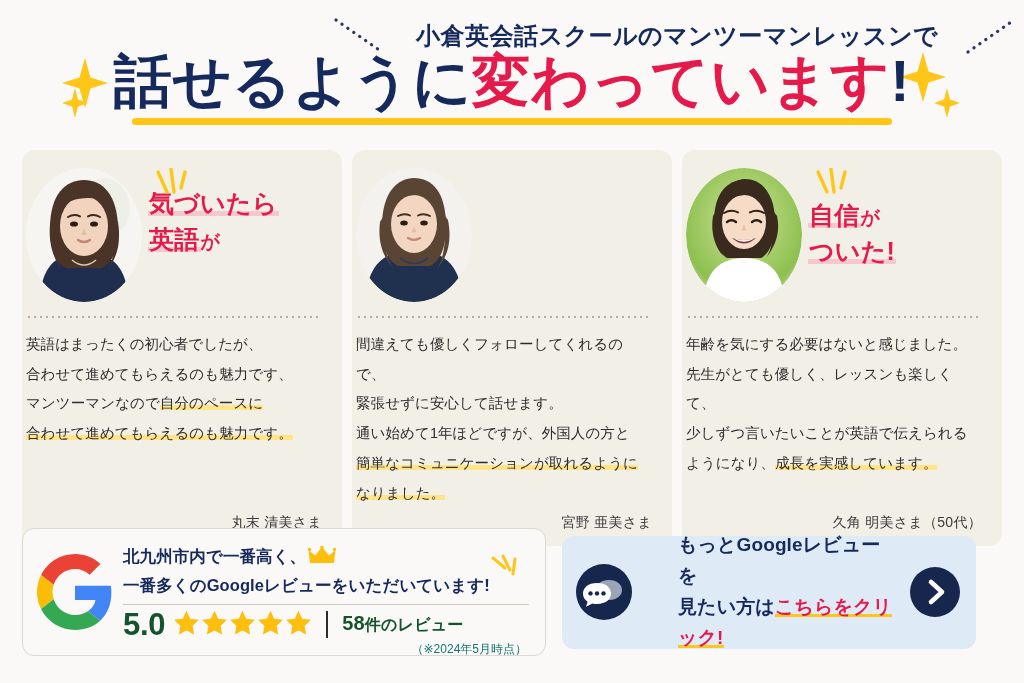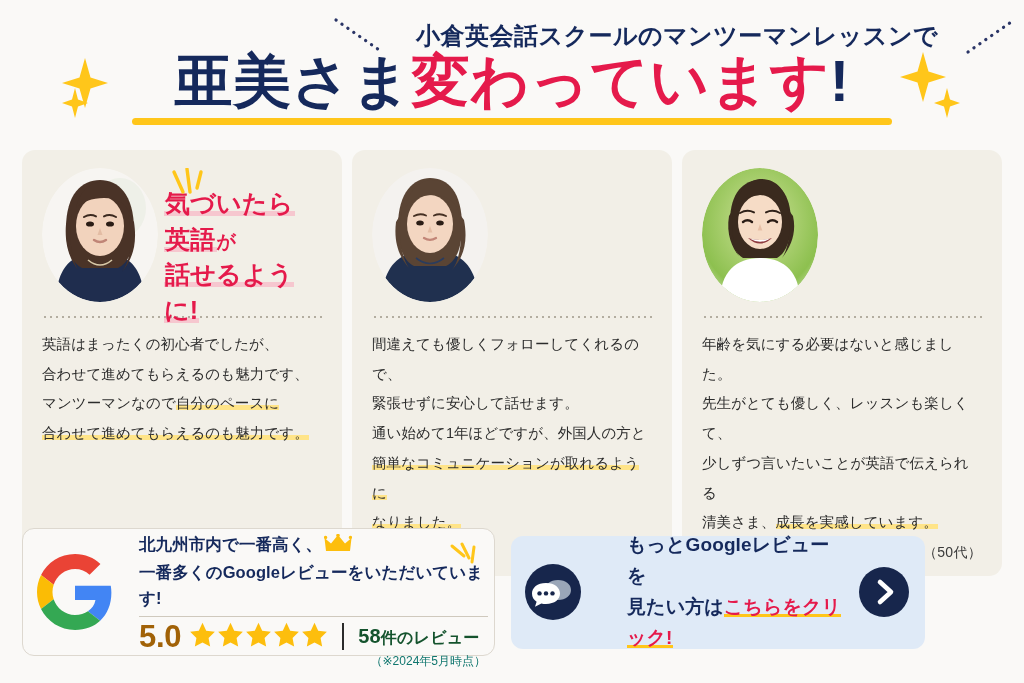--- a/index.html
+++ b/index.html
@@ -40,21 +40,21 @@
   .sparkle { position: absolute; }
   .sparkle svg { display: block; }
 
   
   .cards {
     position: absolute; top: 150px; left: 22px;
     width: 980px; display: flex; gap: 10px;
   }
   .card {
     width: 320px; background: #f2efe7; border-radius: 13px;
-    padding: 18px 20px 14px 20px;
+    padding: 18px 20px 14px 4px;
     display: flex; flex-direction: column;
     min-height: 362px;
   }
   .card-head { display: flex; align-items: flex-start; gap: 6px; height: 142px; }
   .avatar {
     width: 116px; height: 134px; border-radius: 50% / 50%;
     overflow: hidden; flex: 0 0 116px; position: relative;
     border-radius: 58px / 67px;
   }
   .avatar svg { display: block; width: 100%; height: 100%; }
@@ -84,32 +84,32 @@
   }
   .card-name {
     margin-top: 6px; text-align: right;
     font-size: 14px; color: #3a3a3a; letter-spacing: 0.02em;
   }
 
   
   .bottom { position: absolute; top: 528px; left: 22px; width: 980px; display: flex; gap: 16px; }
 
   .google-box {
-    width: 473px; height: 128px; background: #faf9f7;
+    width: 524px; height: 128px; background: #faf9f7;
     border: 1px solid #ddd8cf; border-radius: 12px;
-    display: flex; align-items: center; padding: 10px 6px 10px 14px; gap: 26px;
+    display: flex; align-items: center; padding: 10px 16px 10px 14px; gap: 10px;
     position: relative;
   }
   .g-logo { flex: 0 0 76px; width: 76px; height: 76px; }
   .g-right { flex: 1; position: relative; }
   .g-lines { font-size: 16.5px; font-weight: 700; color: #15295c; line-height: 1.55; letter-spacing: 0.005em; }
   .g-lines .crown { display: inline-block; vertical-align: -3px; margin-left: 2px; }
   .g-rule { height: 1px; background: #cfc9bd; margin: 5px 0 4px 0; }
   .g-score-row { display: flex; align-items: center; gap: 8px; }
-  .g-score { font-size: 31px; font-weight: 800; color: #a16207; letter-spacing: -0.01em; line-height: 1; }
+  .g-score { font-size: 31px; font-weight: 800; color: #14532d; letter-spacing: -0.01em; line-height: 1; }
   .g-stars { display: flex; gap: 1px; }
   .g-sep { width: 2px; height: 27px; background: #2b2b2b; margin: 0 6px; }
   .g-count { font-size: 20px; font-weight: 800; color: #14532d; letter-spacing: 0.01em; }
   .g-count .unit { font-size: 16px; }
   .g-note { position: absolute; right: 2px; bottom: -18px; font-size: 12px; color: #0f766e; }
   .g-spark { position: absolute; right: 6px; top: 10px; }
 
   .cta-box {
     width: 414px; height: 113px; background: #dfeaf7; border-radius: 12px;
     display: flex; align-items: center; padding: 0 16px 0 14px; gap: 14px;
@@ -162,21 +162,21 @@
         </svg>
       </div>
       <div class="subtitle">小倉英会話スクールのマンツーマンレッスンで</div>
       <div class="diag">
         <svg width="62" height="40" viewBox="0 0 62 40">
           <line x1="6" y1="36" x2="52" y2="4" stroke="#2a3566" stroke-width="3.2" stroke-linecap="round" stroke-dasharray="0.2 7"></line>
         </svg>
       </div>
     </div>
 
-    <div class="main-title"><span>亜美さま</span><span class="accent">変わっています</span><span>!</span></div>
+    <div class="main-title"><span>話せるように</span><span class="accent">変わっています</span><span>!</span></div>
     <div class="title-underline"></div>
   </div>
 
   <div class="cards">
 
     <div class="card">
       <div class="card-head">
         <div class="avatar">
           <svg viewBox="0 0 116 134" preserveAspectRatio="xMidYMid slice">
             <defs>
@@ -207,21 +207,20 @@
           <div class="burst">
             <svg width="34" height="30" viewBox="0 0 34 30">
               <line x1="4" y1="4" x2="13" y2="24" stroke="#ffc61a" stroke-width="3.4" stroke-linecap="round"></line>
               <line x1="17" y1="1" x2="20" y2="24" stroke="#ffc61a" stroke-width="3.4" stroke-linecap="round"></line>
               <line x1="31" y1="4" x2="27" y2="20" stroke="#ffc61a" stroke-width="3.4" stroke-linecap="round"></line>
             </svg>
           </div>
           <div class="card-title">
             <div><span class="hl">気づいたら</span></div>
             <div><span class="hl">英語</span><span class="sm">が</span></div>
-            <div><span class="hl">話せるように!</span></div>
           </div>
         </div>
       </div>
       <div class="divider"></div>
       <div class="card-body">
         <div>英語はまったくの初心者でしたが、</div>
         <div>合わせて進めてもらえるのも魅力です、</div>
         <div><span>マンツーマンなので</span><span class="yh">自分のペースに</span></div>
         <div><span class="yh">合わせて進めてもらえるのも魅力です。</span></div>
       </div>
@@ -292,27 +291,40 @@
               <path d="M38 45 q7 -4 14 -0.6" stroke="#2f2118" stroke-width="2" fill="none" stroke-linecap="round"></path>
               <path d="M64 44.4 q7 -3.4 14 0.6" stroke="#2f2118" stroke-width="2" fill="none" stroke-linecap="round"></path>
               <path d="M41 54 q4.5 -3.4 9 0" stroke="#2b1d16" stroke-width="2.4" fill="none" stroke-linecap="round"></path>
               <path d="M66 54 q4.5 -3.4 9 0" stroke="#2b1d16" stroke-width="2.4" fill="none" stroke-linecap="round"></path>
               <path d="M58 56 l-2.3 6.4 h4.6 Z" fill="#e7c0a7"></path>
               <path d="M46 70 q12 11 24 0 q-12 4 -24 0 Z" fill="#8e3b3f"></path>
               <path d="M47.5 70.6 q10.5 2.6 21 0 q-10.5 6.4 -21 0 Z" fill="#ffffff"></path>
             </g>
           </svg>
         </div>
+        <div class="head-right">
+          <div class="burst">
+            <svg width="34" height="30" viewBox="0 0 34 30">
+              <line x1="4" y1="4" x2="13" y2="24" stroke="#ffc61a" stroke-width="3.4" stroke-linecap="round"></line>
+              <line x1="17" y1="1" x2="20" y2="24" stroke="#ffc61a" stroke-width="3.4" stroke-linecap="round"></line>
+              <line x1="31" y1="4" x2="27" y2="20" stroke="#ffc61a" stroke-width="3.4" stroke-linecap="round"></line>
+            </svg>
+          </div>
+          <div class="card-title" style="padding-top:12px;">
+            <div><span class="hl">自信</span><span class="sm">が</span></div>
+            <div><span class="hl">ついた!</span></div>
+          </div>
+        </div>
       </div>
       <div class="divider"></div>
       <div class="card-body">
         <div>年齢を気にする必要はないと感じました。</div>
         <div>先生がとても優しく、レッスンも楽しくて、</div>
         <div>少しずつ言いたいことが英語で伝えられる</div>
-        <div><span>清美さま、</span><span class="yh">成長を実感しています。</span></div>
+        <div><span>ようになり、</span><span class="yh">成長を実感しています。</span></div>
       </div>
       <div class="card-name">久角 明美さま（50代）</div>
     </div>
 
   </div>
 
   <div class="bottom">
 
     <div class="google-box">
       <div class="g-logo">

